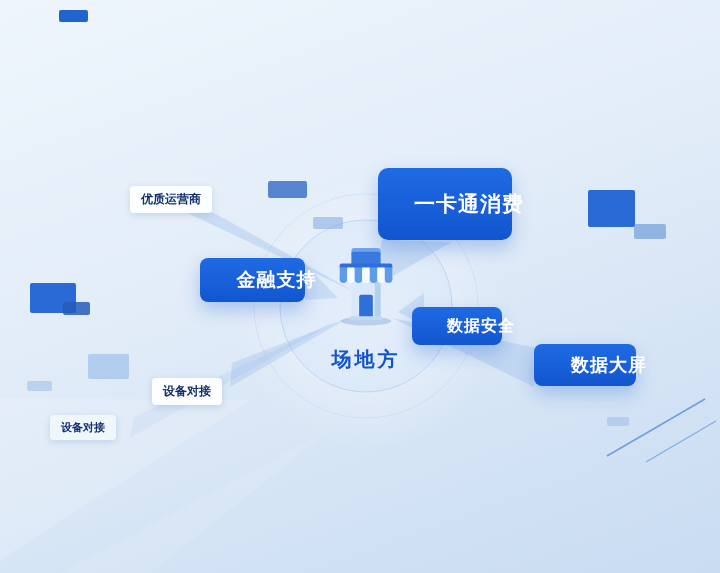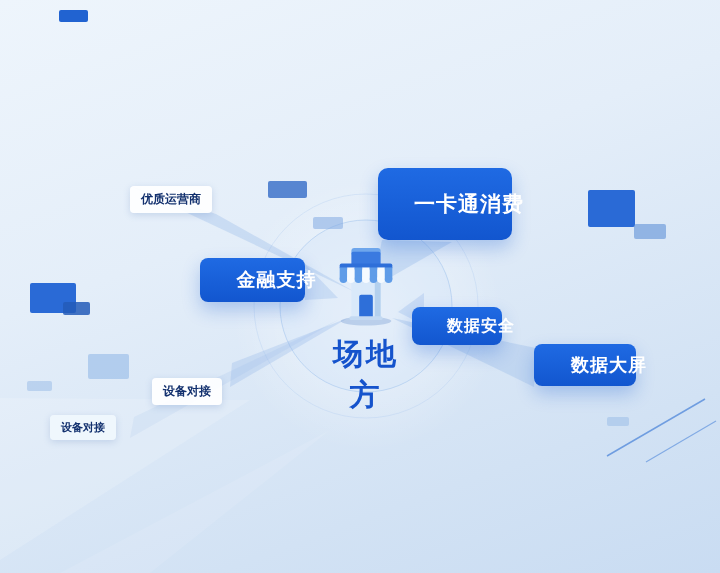--- a/index.html
+++ b/index.html
@@ -47,21 +47,21 @@
   #node-one-card  { left:378px; top:168px; width:134px; height:72px; border-radius:10px; font-size:21px; letter-spacing:1px; }
   #node-financial { left:200px; top:258px; width:105px; height:44px; border-radius:8px;  font-size:19px; letter-spacing:1px; }
   #node-security  { left:412px; top:289px; width:90px;  height:38px; border-radius:8px;  font-size:16px; letter-spacing:1px;margin-top:18px; }
   #node-bigscreen { left:534px; top:344px; width:102px; height:42px; border-radius:8px;  font-size:18px; letter-spacing:1px; }
   #node-device    { left:152px; top:378px; }
   #node-management{ left:50px;  top:415px; font-size:11px; background:rgba(240,247,253,.92); }
 
   
   .center { position:absolute; left:322px; top:244px; width:88px; text-align:center; }
   .center-label {
-    margin-top:4px; font-size:30px; font-weight:800; letter-spacing:3px; color:#1553cc;
+    margin-top:16px; font-size:20px; font-weight:800; letter-spacing:3px; color:#1553cc;
   }
 </style>
 </head>
 <body>
 
 <div class="stage">
 
   <svg class="overlay" viewBox="0 0 720 573">
     <circle cx="366" cy="306" r="86" fill="rgba(205,225,247,.30)" stroke="rgba(160,195,236,.55)" stroke-width="1"></circle>
     <circle cx="366" cy="306" r="112" fill="none" stroke="rgba(170,200,238,.30)" stroke-width="1"></circle>

